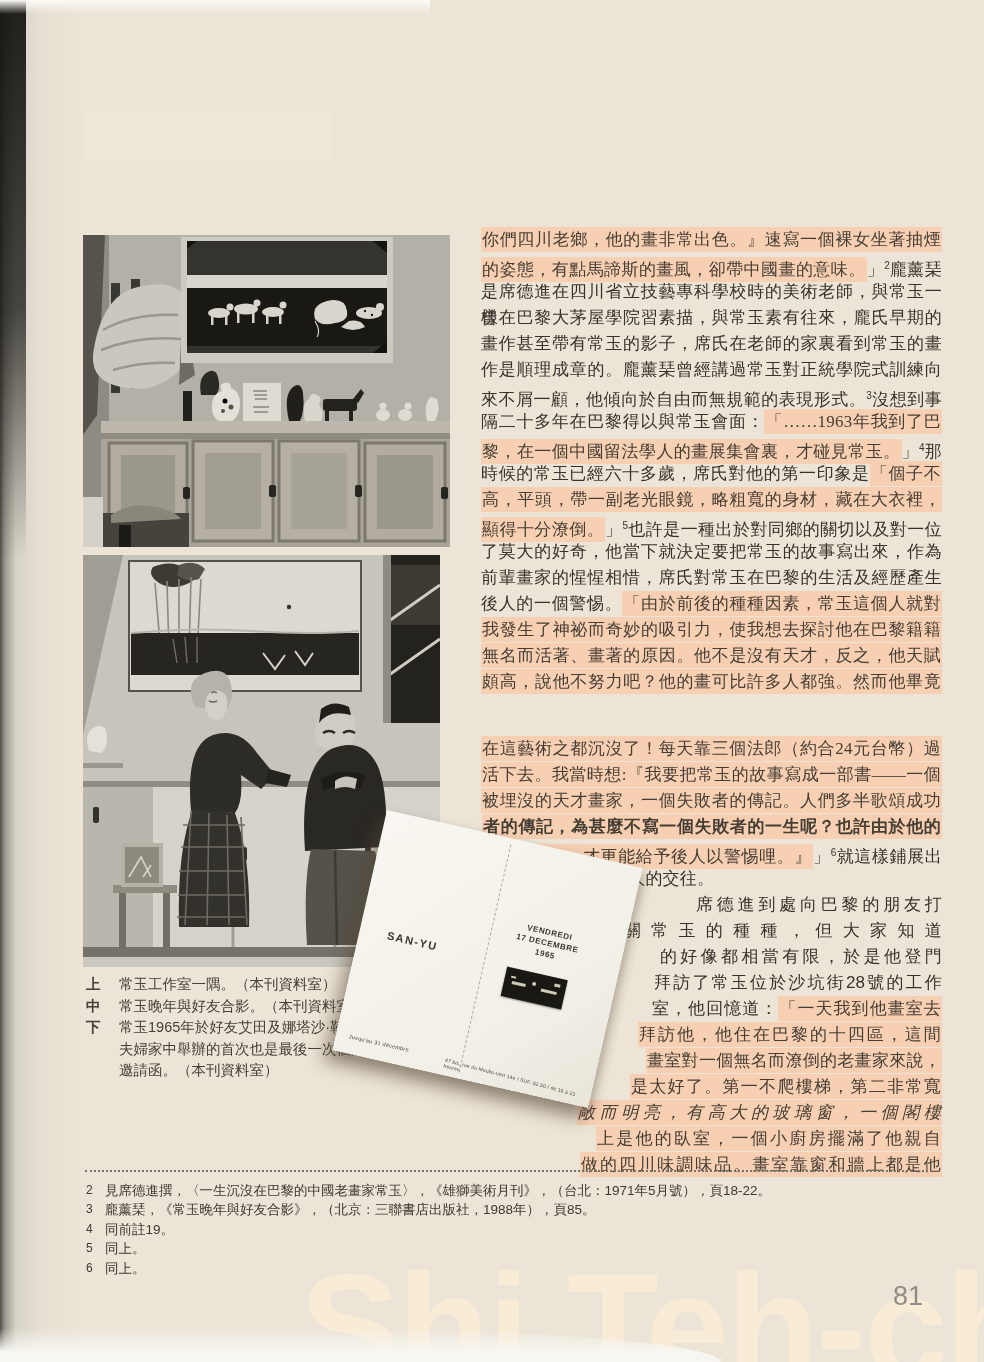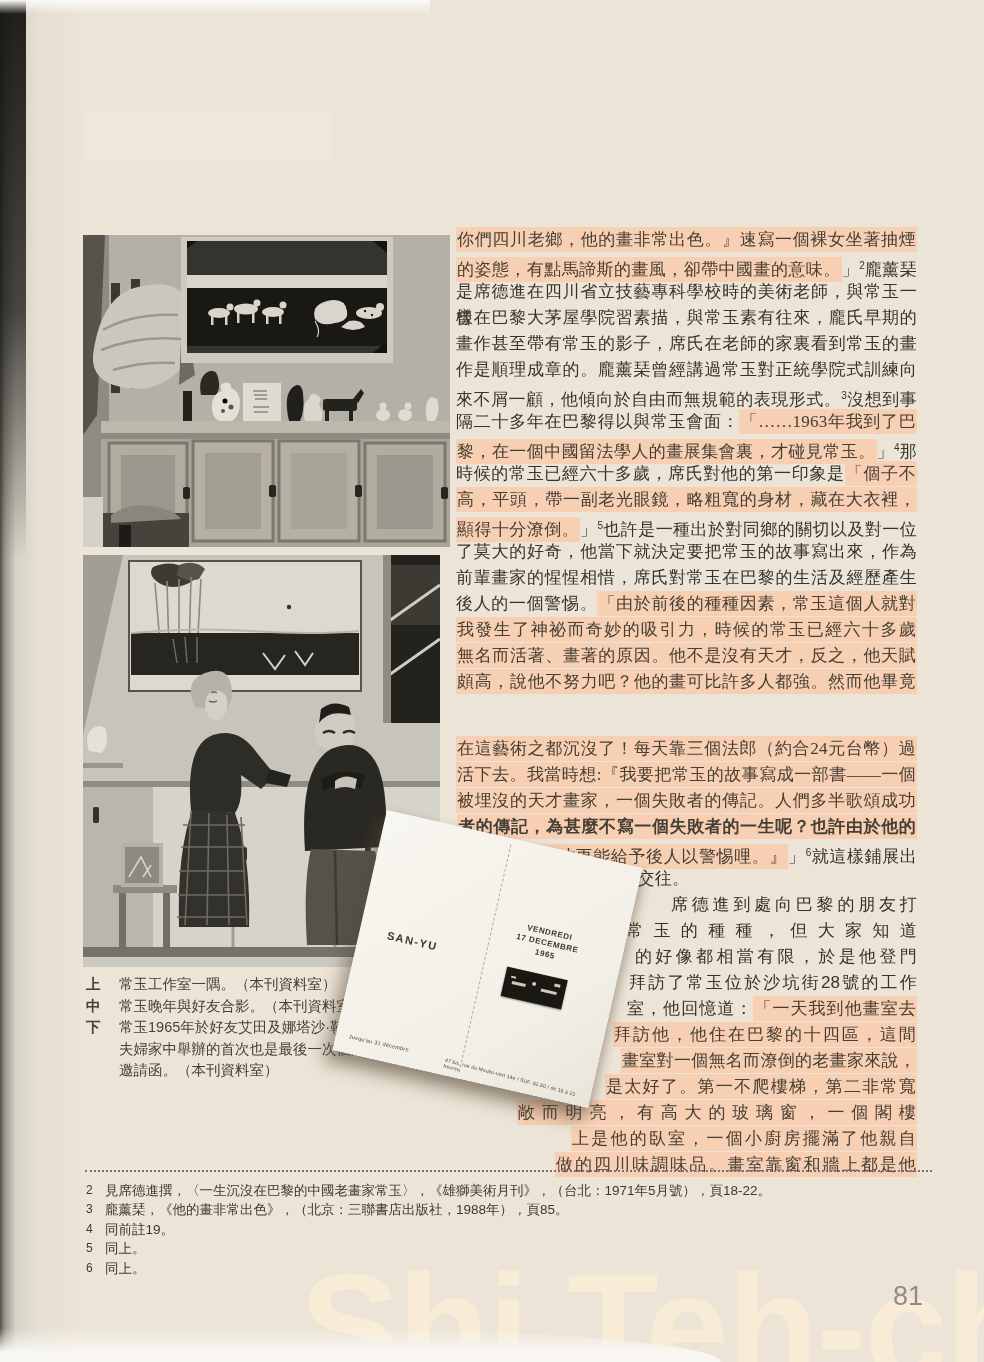--- a/index.html
+++ b/index.html
@@ -40,21 +40,21 @@
   .card .info-left{position:absolute;left:13px;top:226px;font-size:5.5px;color:#4a463f;letter-spacing:.3px;}
   .card .info-right{position:absolute;left:112px;top:230px;width:146px;font-size:5px;color:#4a463f;
     letter-spacing:.2px;transform:rotate(2deg);}
   
   .captions{position:absolute;left:86px;top:974px;width:350px;font-size:14.5px;
     line-height:21.5px;color:#45413a;}
   .cap-row{display:flex;}
   .cap-label{width:33px;flex:none;font-weight:700;}
   .cap-text{white-space:pre-line;}
   
-  .article{position:absolute;left:456px;top:227px;width:461px;}
+  .article{position:absolute;left:481px;top:227px;width:461px;}
   .tline{height:26px;line-height:26px;font-size:17px;
     text-align:justify;text-align-last:justify;letter-spacing:.2px;color:#37332c;
     font-family:"Liberation Sans","DejaVu Sans",sans-serif;}
   .tline.nojust{text-align:left;text-align-last:left;}
   .hl{background:#f7cfb2;padding:3px 1px;color:#453e34;
     font-family:"Liberation Serif","DejaVu Serif",serif;}
   .sup{font-size:10px;vertical-align:6px;letter-spacing:0;}
   
   .fn-sep{position:absolute;left:85px;top:1170px;width:847px;height:0;
     border-top:2px dotted #76746c;}
@@ -266,38 +266,38 @@
     <div class="tline" style="margin-left: 0px;"><span>作是順理成章的。龐薰琹曾經講過常玉對正統學院式訓練向</span></div>
     <div class="tline" style="margin-left: 0px;"><span>來不屑一顧，他傾向於自由而無規範的表現形式。</span><span class="sup">3</span><span>沒想到事</span></div>
     <div class="tline" style="margin-left: 0px;"><span>隔二十多年在巴黎得以與常玉會面：</span><span class="hl">「……1963年我到了巴</span></div>
     <div class="tline" style="margin-left: 0px;"><span class="hl">黎，在一個中國留法學人的畫展集會裏，才碰見常玉。</span><span>」</span><span class="sup">4</span><span>那</span></div>
     <div class="tline" style="margin-left: 0px;"><span>時候的常玉已經六十多歲，席氏對他的第一印象是</span><span class="hl">「個子不</span></div>
     <div class="tline" style="margin-left: 0px;"><span class="hl">高，平頭，帶一副老光眼鏡，略粗寬的身材，藏在大衣裡，</span></div>
     <div class="tline" style="margin-left: 0px;"><span class="hl">顯得十分潦倒。</span><span>」</span><span class="sup">5</span><span>也許是一種出於對同鄉的關切以及對一位</span></div>
     <div class="tline" style="margin-left: 0px;"><span>了莫大的好奇，他當下就決定要把常玉的故事寫出來，作為</span></div>
     <div class="tline" style="margin-left: 0px;"><span>前輩畫家的惺惺相惜，席氏對常玉在巴黎的生活及經歷產生</span></div>
     <div class="tline" style="margin-left: 0px;"><span>後人的一個警惕。</span><span class="hl">「由於前後的種種因素，常玉這個人就對</span></div>
-    <div class="tline" style="margin-left: 0px;"><span class="hl">我發生了神祕而奇妙的吸引力，時候的常玉已經六十多歲</span></div>
+    <div class="tline" style="margin-left: 0px;"><span class="hl">我發生了神祕而奇妙的吸引力，使我想去探討他在巴黎籍籍</span></div>
     <div class="tline" style="margin-left: 0px;"><span class="hl">無名而活著、畫著的原因。他不是沒有天才，反之，他天賦</span></div>
     <div class="tline" style="margin-left: 0px;"><span class="hl">頗高，說他不努力吧？他的畫可比許多人都強。然而他畢竟</span></div>
     <div class="tline" style="margin-left: 0px; margin-top: 41px;"><span class="hl">在這藝術之都沉沒了！每天靠三個法郎（約合24元台幣）過</span></div>
     <div class="tline" style="margin-left: 0px;"><span class="hl">活下去。我當時想:『我要把常玉的故事寫成一部書——一個</span></div>
     <div class="tline" style="margin-left: 0px;"><span class="hl">被埋沒的天才畫家，一個失敗者的傳記。人們多半歌頌成功</span></div>
     <div class="tline" style="margin-left: 1px; font-weight: bold;"><span class="hl">者的傳記，為甚麼不寫一個失敗者的一生呢？也許由於他的</span></div>
     <div class="tline" style="margin-left: 48px;"><span class="hl">失敗，才更能給予後人以警惕哩。』</span><span>」</span><span class="sup">6</span><span>就這樣鋪展出</span></div>
     <div class="tline nojust" style="margin-left: 130px;"><span>兩人的交往。</span></div>
     <div class="tline" style="margin-left: 215px;"><span>席德進到處向巴黎的朋友打</span></div>
     <div class="tline" style="margin-left: 88px;"><span>聽有關常玉的種種，但大家知道</span></div>
     <div class="tline" style="margin-left: 179px;"><span>的好像都相當有限，於是他登門</span></div>
     <div class="tline" style="margin-left: 173px;"><span>拜訪了常玉位於沙坑街28號的工作</span></div>
     <div class="tline" style="margin-left: 171px;"><span>室，他回憶道：</span><span class="hl">「一天我到他畫室去</span></div>
     <div class="tline" style="margin-left: 157px;"><span class="hl">拜訪他，他住在巴黎的十四區，這間</span></div>
     <div class="tline" style="margin-left: 165px;"><span class="hl">畫室對一個無名而潦倒的老畫家來說，</span></div>
     <div class="tline" style="margin-left: 149px;"><span class="hl">是太好了。第一不爬樓梯，第二非常寬</span></div>
-    <div class="tline" style="margin-left: 61px;"><span class="hl">敞而明亮，有高大的玻璃窗，一個閣樓</span></div>
+    <div class="tline" style="margin-left: 96px; font-style: italic;"><span class="hl">敞而明亮，有高大的玻璃窗，一個閣樓</span></div>
     <div class="tline" style="margin-left: 115px;"><span class="hl">上是他的臥室，一個小廚房擺滿了他親自</span></div>
     <div class="tline" style="margin-left: 99px;"><span class="hl">做的四川味調味品。畫室靠窗和牆上都是他</span></div>
   </div>
 
 <div class="card">
   <div class="fold"></div>
   <div class="title">SAN-YU</div>
   <div class="date">
       <div>VENDREDI</div>
       <div>17 DECEMBRE</div>
@@ -315,21 +315,21 @@
 </div>
 
 <div class="fn-sep"></div>
 <div class="footnotes">
     <div class="fn-row">
       <span class="fn-num">2</span>
       <span>見席德進撰，〈一生沉沒在巴黎的中國老畫家常玉〉，《雄獅美術月刊》，（台北：1971年5月號），頁18-22。</span>
     </div>
     <div class="fn-row">
       <span class="fn-num">3</span>
-      <span>龐薰琹，《他的畫非常出色》，（北京：三聯書店出版社，1988年），頁85。</span>
+      <span>龐薰琹，《常玉晚年與好友合影》，（北京：三聯書店出版社，1988年），頁85。</span>
     </div>
     <div class="fn-row">
       <span class="fn-num">4</span>
       <span>同前註19。</span>
     </div>
     <div class="fn-row">
       <span class="fn-num">5</span>
       <span>同上。</span>
     </div>
     <div class="fn-row">

